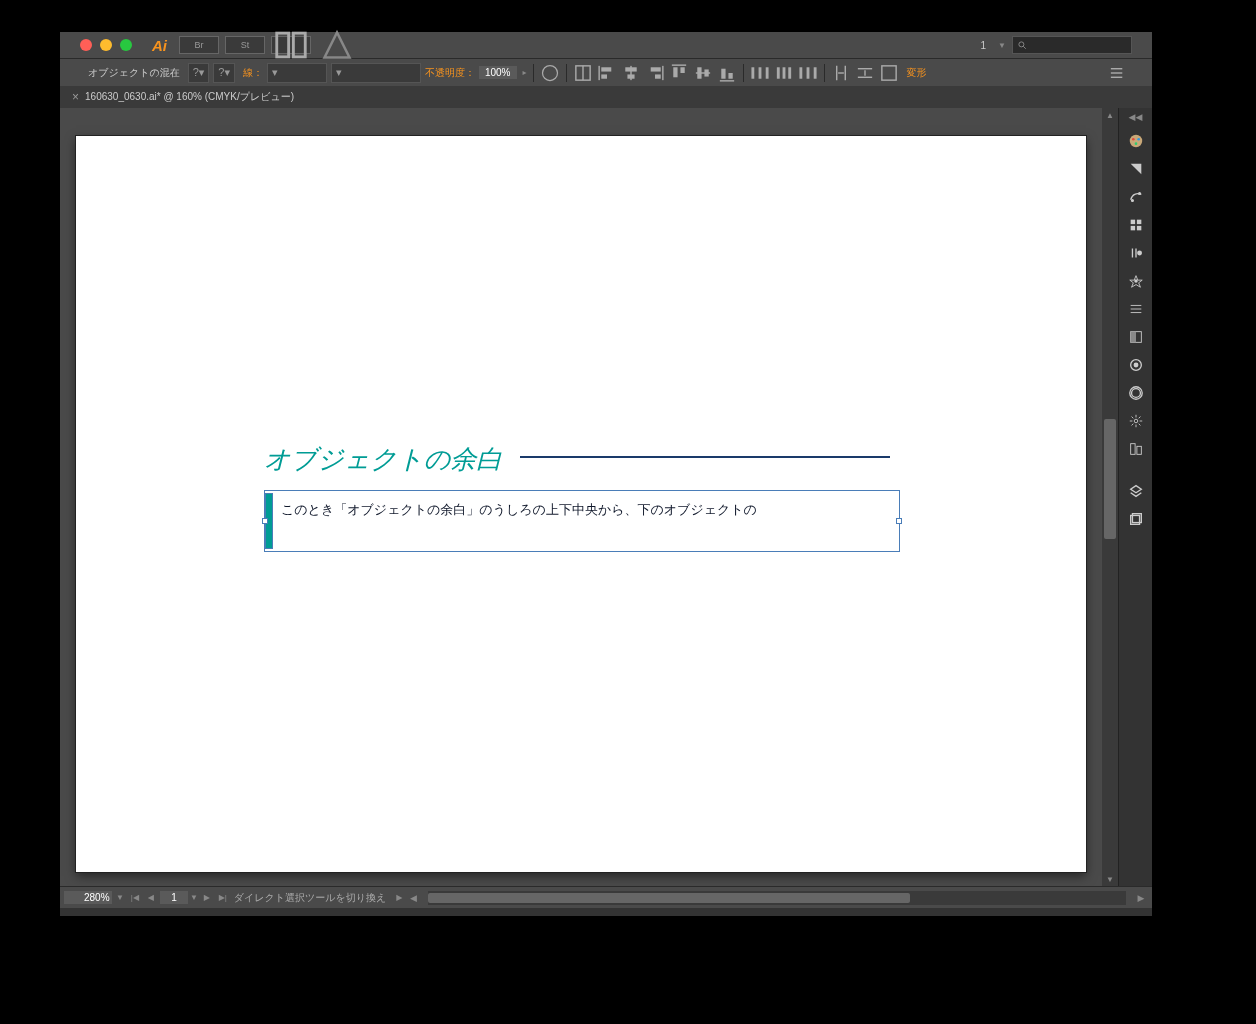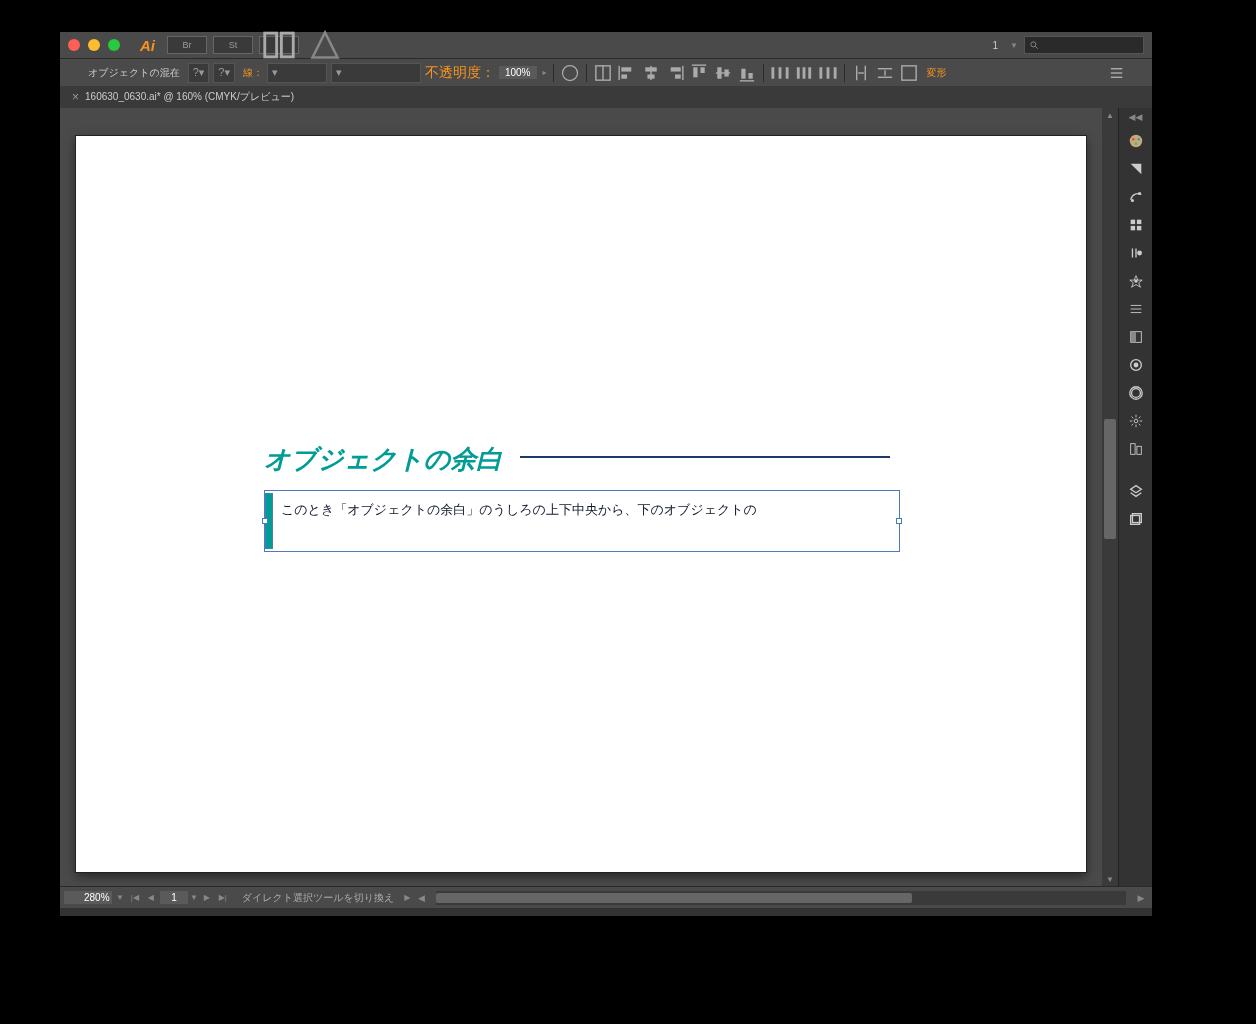--- a/index.html
+++ b/index.html
@@ -17,21 +17,21 @@
       width: 1092px;
       height: 884px;
       background: #333;
       box-shadow: 0 10px 40px rgba(0,0,0,0.6);
     }
     .titlebar {
       height: 26px;
       background: #4a4a4a;
       display: flex;
       align-items: center;
-      padding: 0 8px;
+      padding: 0 20px;
       gap: 6px;
     }
     .traffic-lights { display: flex; gap: 8px; margin-right: 8px; }
     .tl { width: 12px; height: 12px; border-radius: 50%; }
     .tl-close { background: #ff5f57; }
     .tl-min { background: #febc2e; }
     .tl-max { background: #28c840; }
     .ai-logo {
       color: #f7931e;
       font-weight: bold;
@@ -89,21 +89,21 @@
       background: #3a3a3a;
       border: 1px solid #555;
       display: flex;
       align-items: center;
       padding: 0 4px;
       color: #999;
     }
     .cb-dropdown.wide { width: 60px; }
     .cb-dropdown.wider { width: 90px; }
     .stroke-label { color: #f7931e; font-size: 10px; margin-left: 4px; }
-    .opacity-label { color: #f7931e; font-size: 14px; }
+    .opacity-label { color: #f7931e; font-size: 10px; }
     .opacity-val {
       background: #5a5a5a;
       padding: 1px 6px;
       color: #fff;
       font-size: 10px;
     }
     .cb-tiny-icon {
       width: 20px;
       height: 18px;
       display: flex;
@@ -158,21 +158,21 @@
     
     .heading-group {
       position: absolute;
       left: 188px;
       top: 306px;
       right: 120px;
     }
     .heading-text {
       color: #009c95;
       font-size: 26px;
-      font-weight: bold;
+      font-weight: normal;
       font-style: italic;
       display: inline;
     }
     .heading-line {
       position: absolute;
       left: 256px;
       top: 14px;
       width: 370px;
       height: 2px;
       background: #1a3a6a;
@@ -296,21 +296,21 @@
       color: #888;
       font-size: 8px;
     }
     .artboard-num {
       width: 28px;
       background: #5a5a5a;
       padding: 1px 4px;
       color: #fff;
       text-align: center;
     }
-    .sb-tool-hint { color: #aaa; margin-left: 8px; }
+    .sb-tool-hint { color: #aaa; }
     .hscroll-area {
       flex: 1;
       height: 14px;
       background: #3a3a3a;
       margin: 0 4px;
       position: relative;
     }
     .hscroll-thumb {
       position: absolute;
       left: 0;

